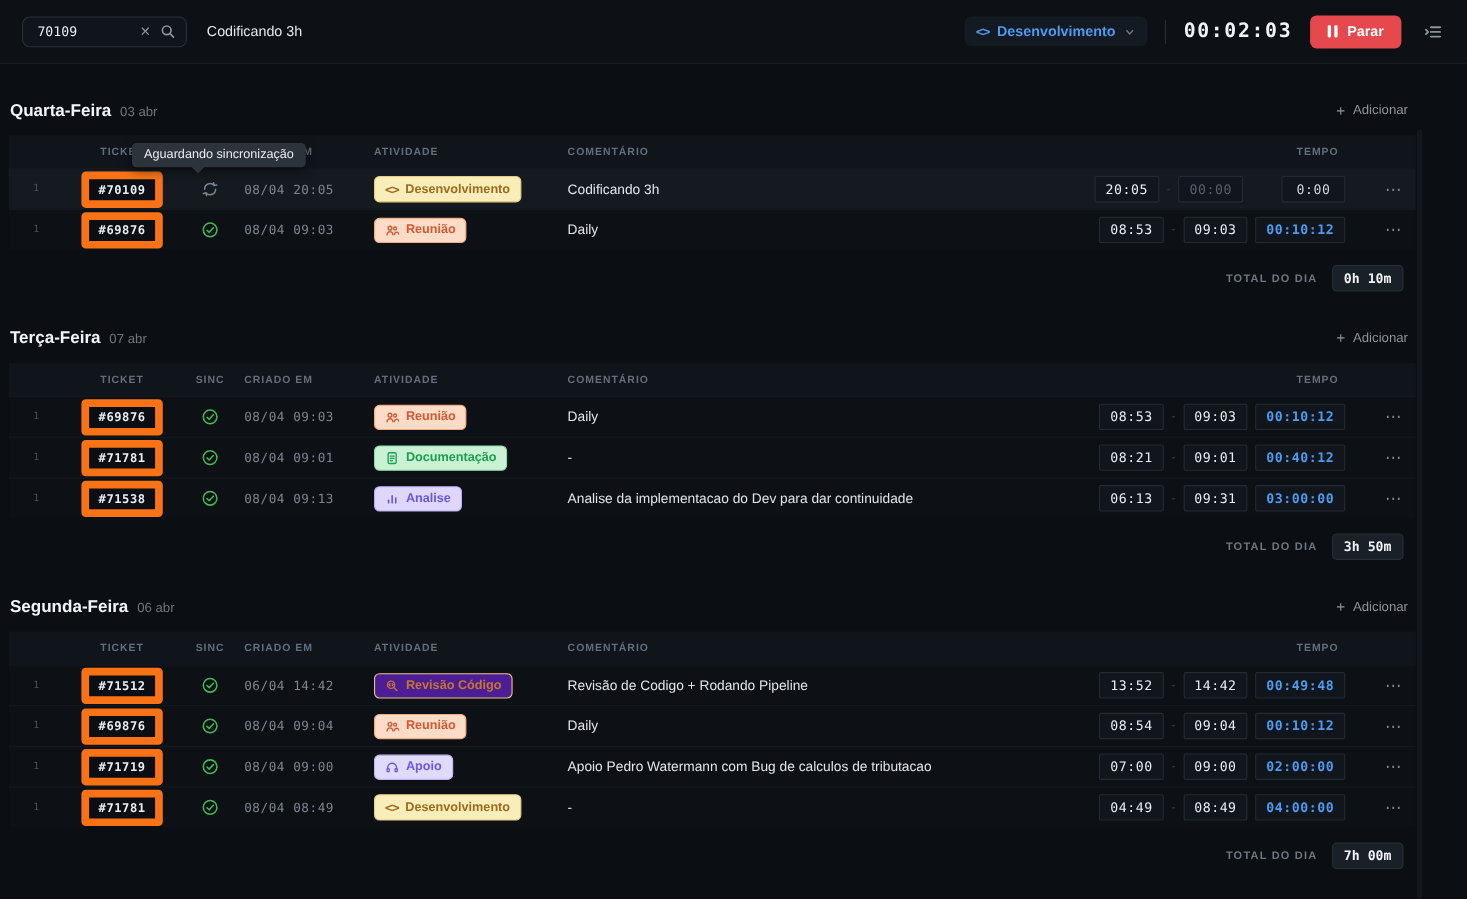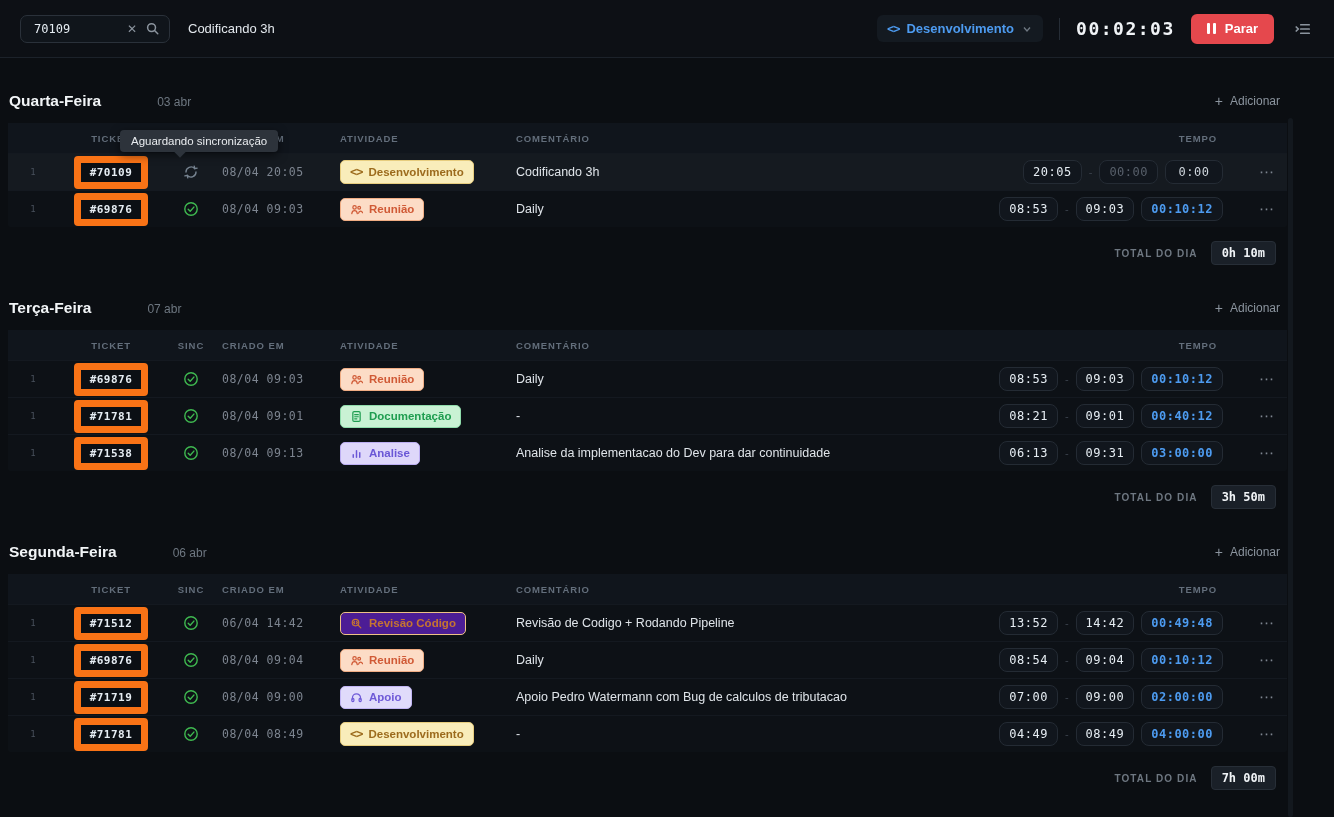--- a/index.html
+++ b/index.html
@@ -44,21 +44,21 @@
     margin-left:16px; background:#e5484d; border:none; border-radius:6px;
     color:#fff; font-weight:700; font-size:13px; cursor:pointer; font-family:inherit;
   }
   .pause-icon { display:flex; gap:3px; }
   .pause-icon i { display:block; width:3px; height:11px; background:#fff; border-radius:1px; }
   .panel-btn { margin-left:18px; background:none; border:none; color:#8b949e; cursor:pointer; padding:2px; }
 
   
   main { padding:0 47px 0 8px; }
   .day-section { margin-top:34px; }
-  .day-header { display:flex; align-items:baseline; padding:0 1px;gap:48px; }
+  .day-header { display:flex; align-items:baseline; padding:0 1px; }
   .day-name { font-size:15.5px; font-weight:700; color:#f2f5f7; }
   .day-date { font-size:12px; color:#6e7781; margin-left:8px; }
   .add-btn {
     margin-left:auto; display:flex; align-items:center; gap:7px;
     background:none; border:none; color:#8b949e; font-size:12px; cursor:pointer; font-family:inherit;
   }
   .add-btn .plus { font-size:14px; line-height:1; color:#8b949e; }
 
   .table { margin-top:13px; background:#0d1116; border-radius:2px; }
   .grid-cols {
@@ -92,26 +92,26 @@
   }
   .activity-pill {
     display:inline-flex; align-items:center; gap:6px;
     font-size:11.5px; font-weight:700; padding:4px 9px;
     border-radius:5px; border:1px solid transparent; white-space:nowrap;
   }
   .c-comment { font-size:12.5px; color:#dfe4e9; padding-left:8px; white-space:nowrap; overflow:hidden; }
   .c-time { display:flex; justify-content:flex-end; align-items:center; gap:7px; padding-right:24px; }
   .time-box {
     font-family:"DejaVu Sans Mono", monospace; font-size:12px; letter-spacing:0.5px;
-    color:#e6edf3; background:#11161d; border:1px solid #242b34; border-radius:8px; padding:4px 9px;
+    color:#e6edf3; background:#11161d; border:1px solid #242b34; border-radius:2px; padding:4px 9px;
   }
   .time-box.dim { color:#58606b; }
   .dash { color:#3c434d; font-size:11px; }
   .duration-box { min-width:76px; text-align:center; color:#4d9bf0; font-weight:700; }
-  .duration-box.plain { color:#ced5dc; font-weight:400; min-width:58px; }
+  .duration-box.plain { color:#ced5dc; font-weight:400; min-width:58px;margin-left:28px; }
   .c-actions { text-align:center; color:#7d8590; font-size:15px; letter-spacing:1px; cursor:pointer; user-select:none; }
 
   .day-footer { display:flex; justify-content:flex-end; align-items:center; gap:13px; margin-top:14px; padding-right:11px; }
   .total-label { font-size:10px; font-weight:700; letter-spacing:1.1px; color:#6e7781; }
   .total-badge {
     font-family:"DejaVu Sans Mono", monospace; font-size:12px; font-weight:700;
     color:#f0f3f6; background:#1a2028; border:1px solid #272e37; border-radius:4px; padding:4px 10px;
   }
 
   

